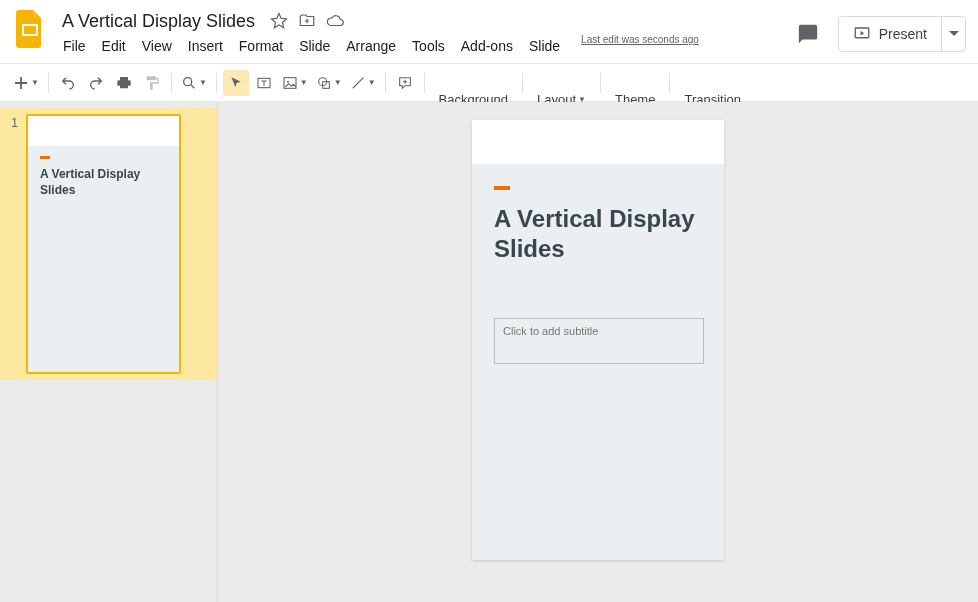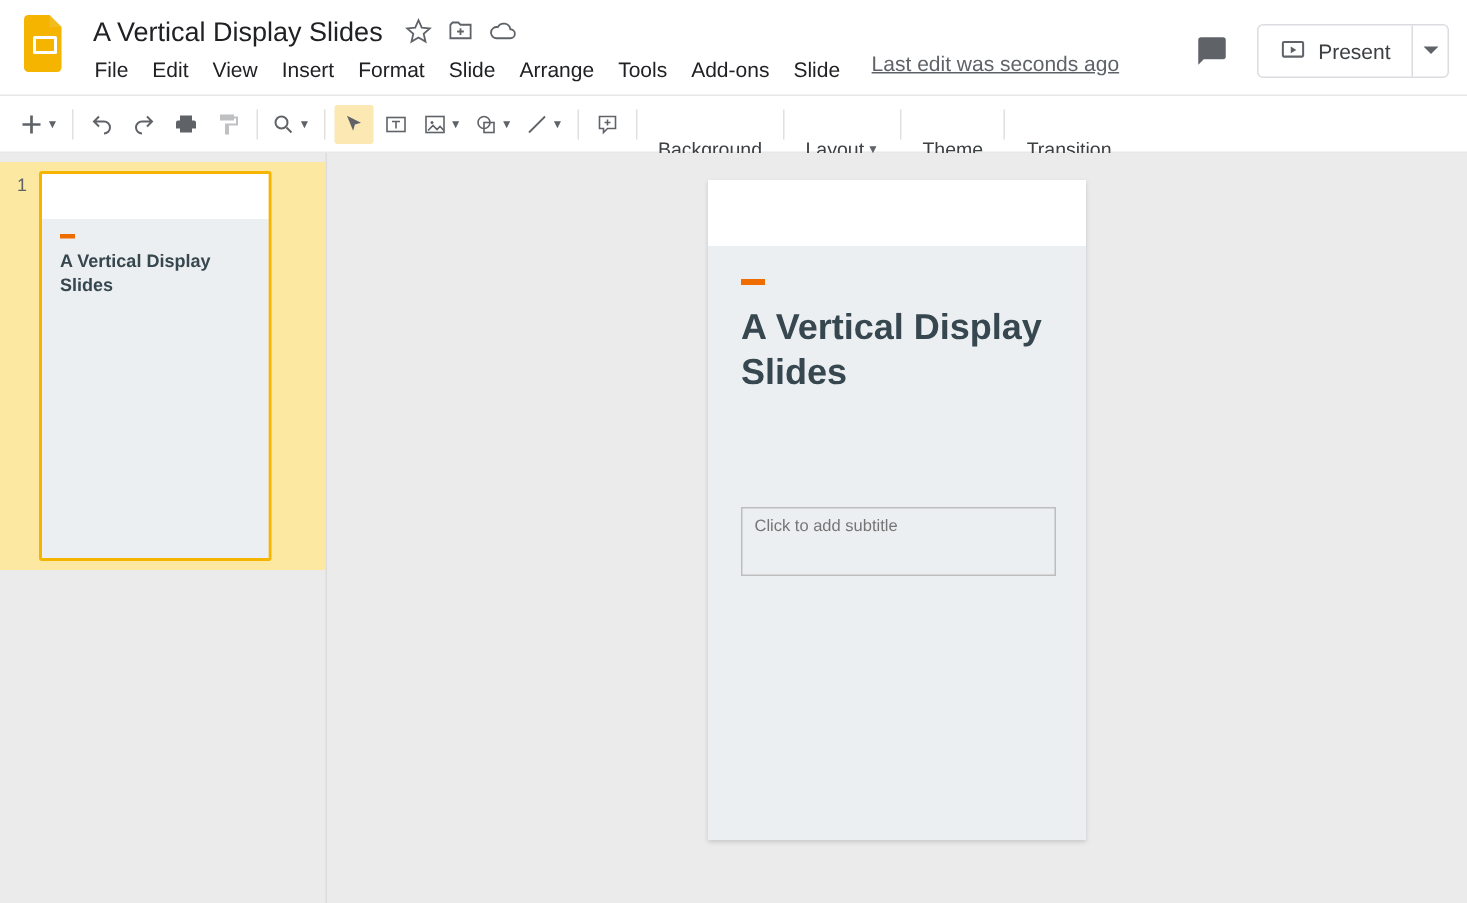--- a/index.html
+++ b/index.html
@@ -7,21 +7,21 @@
   
   
   .title-bar { display: flex; align-items: flex-start; padding: 8px 8px 0 8px; height: 64px; border-bottom: 1px solid #e8e8e8; }
   .logo { width: 36px; height: 48px; margin: 2px 8px 0 4px; display: flex; align-items: flex-start; justify-content: center; }
   .title-section { flex: 1; display: flex; flex-direction: column; }
   .title-row { display: flex; align-items: center; gap: 8px; height: 26px; }
   .doc-title { font-size: 18px; color: #202124; padding: 1px 6px; }
   .title-icon { color: #5f6368; display: flex; align-items: center; justify-content: center; width: 20px; height: 20px; }
   .menu-bar { display: flex; align-items: flex-start; gap: 2px; height: 28px; }
   .menu-item { font-size: 14px; color: #202124; padding: 4px 7px; border-radius: 4px; cursor: pointer; }
-  .last-edit { font-size: 14px; color: #5f6368; text-decoration: underline; margin-left: 12px; cursor: pointer; }
+  .last-edit { font-size: 10px; color: #5f6368; text-decoration: underline; margin-left: 12px; cursor: pointer; }
   .title-right { display: flex; align-items: center; gap: 12px; margin-right: 4px; margin-top: 8px; }
   .comment-icon { width: 36px; height: 36px; display: flex; align-items: center; justify-content: center; color: #5f6368; cursor: pointer; border-radius: 50%; }
   .present-group { display: flex; align-items: center; border: 1px solid #dadce0; border-radius: 4px; height: 36px; }
   .present-btn { display: flex; align-items: center; gap: 8px; padding: 0 14px; height: 100%; font-size: 14px; font-weight: 500; color: #3c4043; cursor: pointer; }
   .present-drop { width: 24px; height: 100%; display: flex; align-items: center; justify-content: center; border-left: 1px solid #dadce0; cursor: pointer; color: #5f6368; }
   
   
   .toolbar { display: flex; align-items: center; height: 38px; border-bottom: 1px solid #e8e8e8; padding: 0 10px; gap: 2px; }
   .tool-btn { height: 26px; min-width: 26px; display: flex; align-items: center; justify-content: center; border-radius: 2px; cursor: pointer; color: #5f6368; padding: 0 3px; }
   .tool-btn.active { background: #fce8b2; }
@@ -38,21 +38,21 @@
   .thumb-body { flex: 1; background: #eceff1; padding: 10px 12px; }
   .thumb-accent { width: 10px; height: 3px; background: #ef6c00; margin-bottom: 8px; }
   .thumb-title { font-size: 12px; font-weight: 700; color: #37474f; line-height: 1.3; }
   
   .canvas-area { flex: 1; background: #ebebeb; display: flex; justify-content: center; padding-top: 18px; overflow: hidden; }
   .slide { width: 252px; height: 440px; background: #fff; box-shadow: 0 1px 3px rgba(0,0,0,0.15); display: flex; flex-direction: column; }
   .slide-top { height: 44px; background: #fff; }
   .slide-body { flex: 1; background: #eceff1; padding: 22px 22px; }
   .slide-accent { width: 16px; height: 4px; background: #ef6c00; margin-bottom: 14px; }
   .slide-title { font-size: 24px; font-weight: 700; color: #37474f; line-height: 1.25; }
-  .subtitle-box { margin-top: 74px; width: 210px; height: 46px; border: 1px solid #bdbdbd; padding: 6px 8px; font-size: 11px; color: #757575; }
+  .subtitle-box { margin-top: 54px; width: 210px; height: 46px; border: 1px solid #bdbdbd; padding: 6px 8px; font-size: 11px; color: #757575; }
   
   .caret-sm { font-size: 8px; color: #5f6368; margin-left: 2px; }
 </style>
 </head>
 <body>
 
 <div class="title-bar">
   <div class="logo">
     <svg width="28" height="38" viewBox="0 0 28 38">
         <path fill="#F4B400" d="M3 0h14l8 8v27a3 3 0 0 1-3 3H3a3 3 0 0 1-3-3V3a3 3 0 0 1 3-3z"></path>

